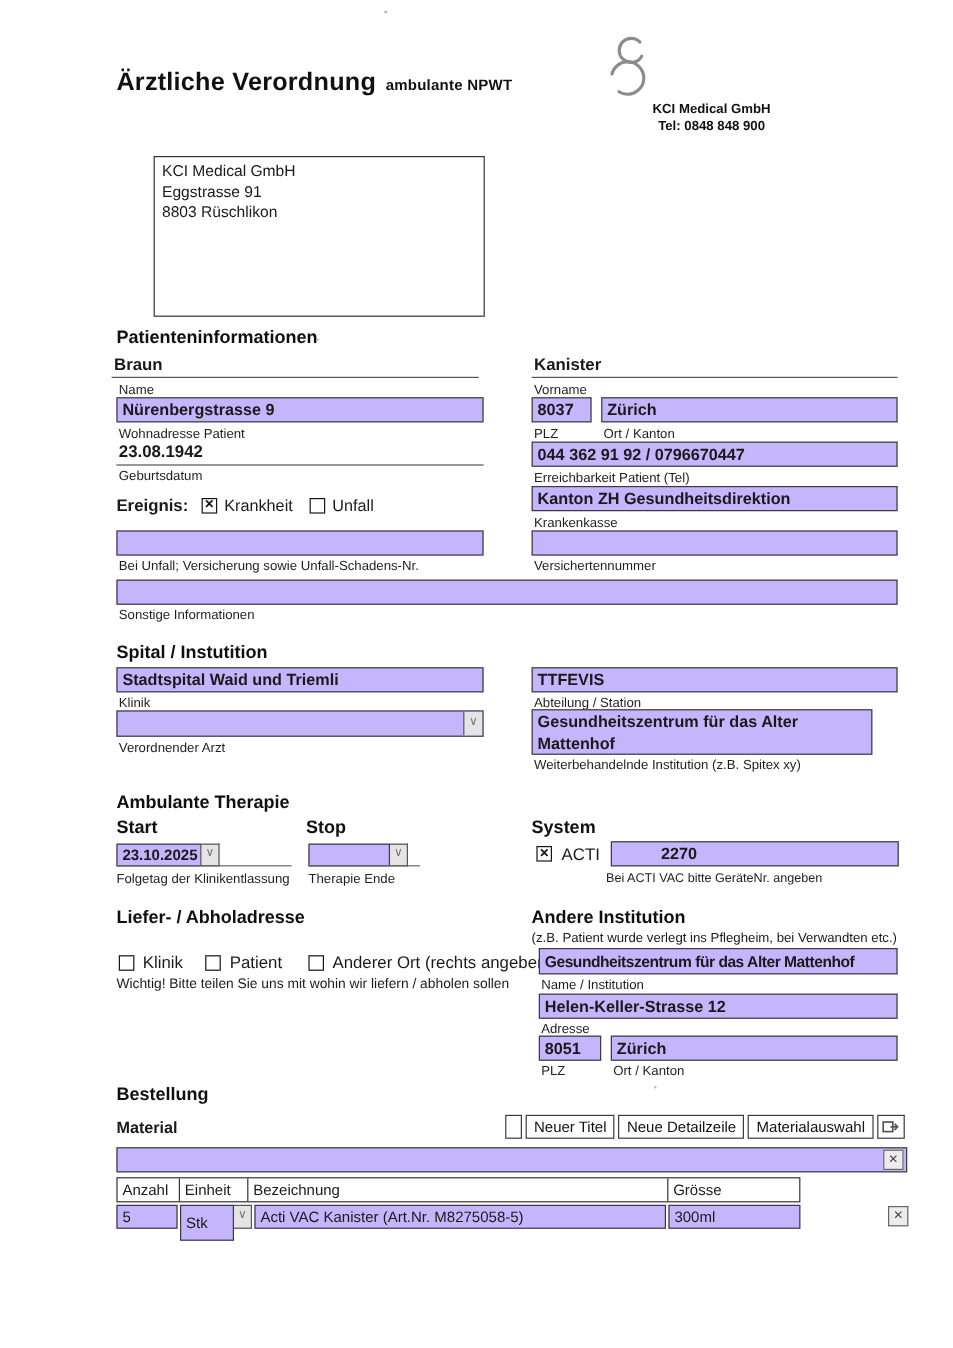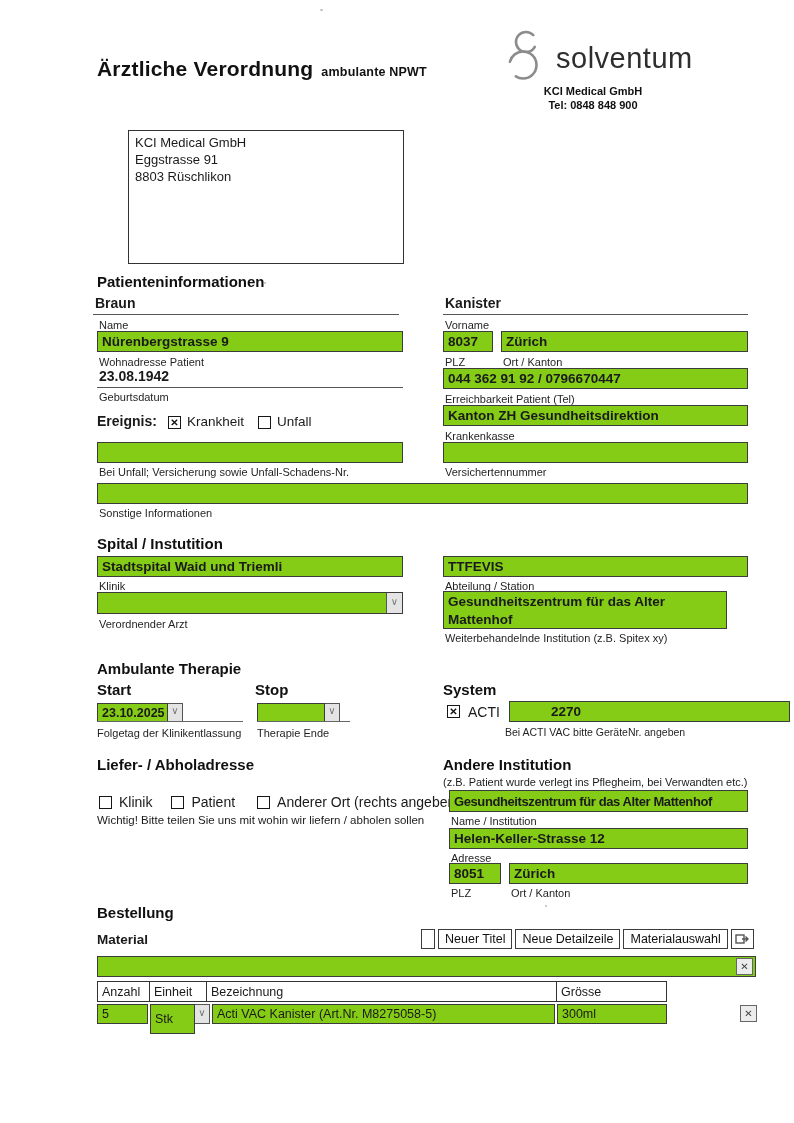--- a/index.html
+++ b/index.html
@@ -7,21 +7,21 @@
         font-family:"Liberation Sans",sans-serif;color:#1a1a1a;}
   .abs{position:absolute;box-sizing:border-box;}
   .title{font-size:21px;font-weight:bold;letter-spacing:.2px;color:#111;white-space:nowrap;}
   .subtitle{font-size:12.5px;font-weight:bold;margin-left:8px;}
   .logo-text{font-size:29px;color:#2e2e2e;letter-spacing:.5px;}
   .contact{width:330px;text-align:center;font-size:11px;font-weight:bold;line-height:14px;color:#111;}
   .addr-box{border:1.5px solid #333;padding:3px 6px;font-size:13px;line-height:17px;}
   .h{font-size:15px;font-weight:bold;color:#101010;white-space:nowrap;}
   .label{font-size:11px;color:#1f1f1f;white-space:nowrap;}
   .ul-val{font-size:14px;font-weight:bold;border-bottom:1.2px solid #555;padding:0 2px 3px 2px;white-space:nowrap;}
-  .box{border:1.5px solid #3c3c3c;background:#84cc16;height:21px;display:flex;align-items:center;
+  .box{border:1.5px solid #3c3c3c;background:#c4b5fd;height:21px;display:flex;align-items:center;
        padding:0 4px;box-sizing:border-box;overflow:hidden;}
   .bv{font-size:13.5px;font-weight:bold;white-space:nowrap;}
   .cb{width:13px;height:13px;border:1.6px solid #161616;background:#fff;display:inline-flex;
       align-items:center;justify-content:center;flex:none;box-sizing:border-box;}
   .cb span{font-size:10px;font-weight:bold;line-height:1;color:#111;}
   .cb.empty span{visibility:hidden;}
   .dd{width:15px;align-self:stretch;border-left:1.2px solid #555;background:#e4e4e4;display:flex;
       align-items:center;justify-content:center;flex:none;}
   .dd span{font-size:10px;color:#777;line-height:1;margin-top:-3px;}
   .ddbtn{width:15px;height:19px;border:1.2px solid #555;border-left:none;background:#e4e4e4;
@@ -45,21 +45,20 @@
   <div class="abs title" style="left:97px;top:57px;">
     <span>Ärztliche Verordnung</span><span class="subtitle">ambulante NPWT</span>
   </div>
 
   <div class="abs" style="left:502px;top:28px;width:46px;height:54px;">
     <svg width="46" height="54" viewBox="0 0 46 54">
       <circle cx="24" cy="14" r="10" fill="none" stroke="#8c8c8c" stroke-width="2.6" pathLength="100" stroke-dasharray="80 20" stroke-dashoffset="-8" stroke-linecap="round"></circle>
       <circle cx="21" cy="37" r="13.5" fill="none" stroke="#8c8c8c" stroke-width="2.6" pathLength="100" stroke-dasharray="80 20" stroke-dashoffset="46" stroke-linecap="round"></circle>
     </svg>
   </div>
-  <div class="abs logo-text" style="left:556px;top:42px;">solventum</div>
 
   <div class="abs contact" style="left:428px;top:84px;">
     <div>KCI Medical GmbH</div>
     <div>Tel: 0848 848 900</div>
   </div>
 
   <div class="abs addr-box" style="left:128px;top:130px;width:276px;height:134px;">
     <div>KCI Medical GmbH</div>
     <div>Eggstrasse 91</div>
     <div>8803 Rüschlikon</div>
@@ -71,21 +70,21 @@
   <div class="abs label" style="left:99px;top:319px;">Name</div>
 
   <div class="abs box" style="left:97px;top:331px;width:306px;">
     <span class="bv">Nürenbergstrasse 9</span>
   </div>
   <div class="abs label" style="left:99px;top:356px;">Wohnadresse Patient</div>
 
   <div class="abs ul-val" style="left:97px;top:368px;width:306px;">23.08.1942</div>
   <div class="abs label" style="left:99px;top:391px;">Geburtsdatum</div>
 
-  <div class="abs" style="left:97px;top:413px;display:flex;align-items:flex-end;">
+  <div class="abs" style="left:97px;top:413px;display:flex;align-items:center;">
     <span style="font-size:14px;font-weight:bold;margin-right:11px;">Ereignis:</span>
     <span class="cb">
         <span>✕</span>
       </span>
     <span style="font-size:13.5px;margin:0 14px 0 6px;">Krankheit</span>
     <span class="cb empty">
         <span>✕</span>
       </span>
     <span style="font-size:13.5px;margin-left:6px;">Unfall</span>
   </div>
@@ -177,21 +176,21 @@
   </div>
   <div class="abs" style="left:257px;top:721px;width:93px;border-bottom:1.2px solid #666;"></div>
   <div class="abs label" style="left:257px;top:727px;">Therapie Ende</div>
 
   <div class="abs h" style="left:443px;top:681px;">System</div>
   <div class="abs" style="left:447px;top:701px;display:flex;align-items:center;">
     <span class="cb">
         <span>✕</span>
       </span>
     <span style="font-size:14px;margin:0 9px 0 8px;">ACTI</span>
-    <span class="box" style="width:281px;padding-left:41px;">
+    <span class="box" style="width:240px;padding-left:41px;">
       <span class="bv">2270</span>
     </span>
   </div>
   <div class="abs label" style="left:505px;top:726px;font-size:10.5px;">Bei ACTI VAC bitte GeräteNr. angeben</div>
 
   <div class="abs h" style="left:97px;top:756px;">Liefer- / Abholadresse</div>
   <div class="abs" style="left:99px;top:794px;display:flex;align-items:center;">
     <span class="cb empty">
         <span>✕</span>
       </span>

